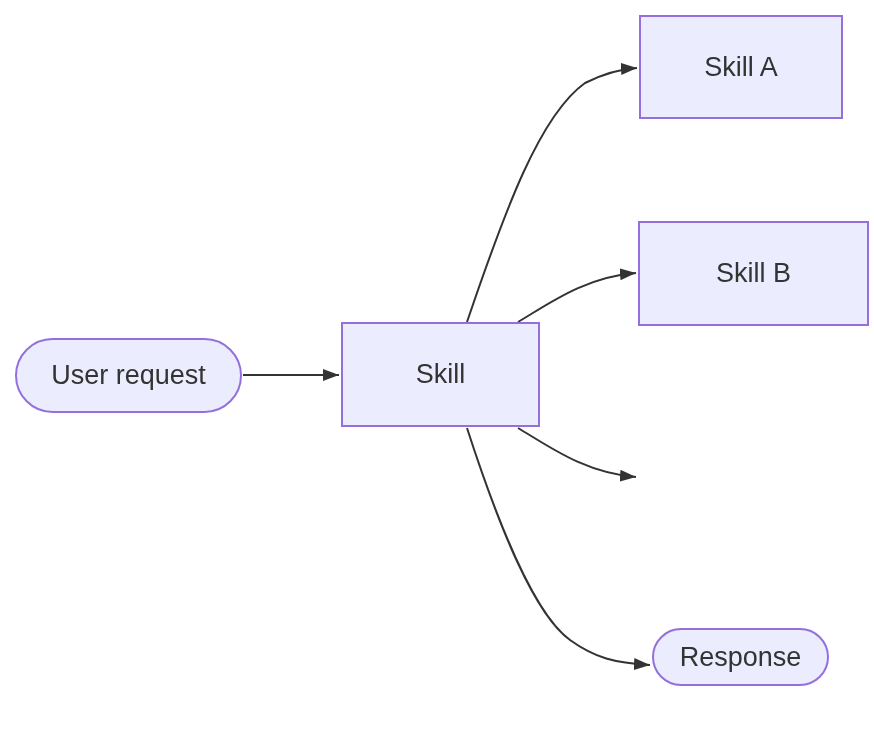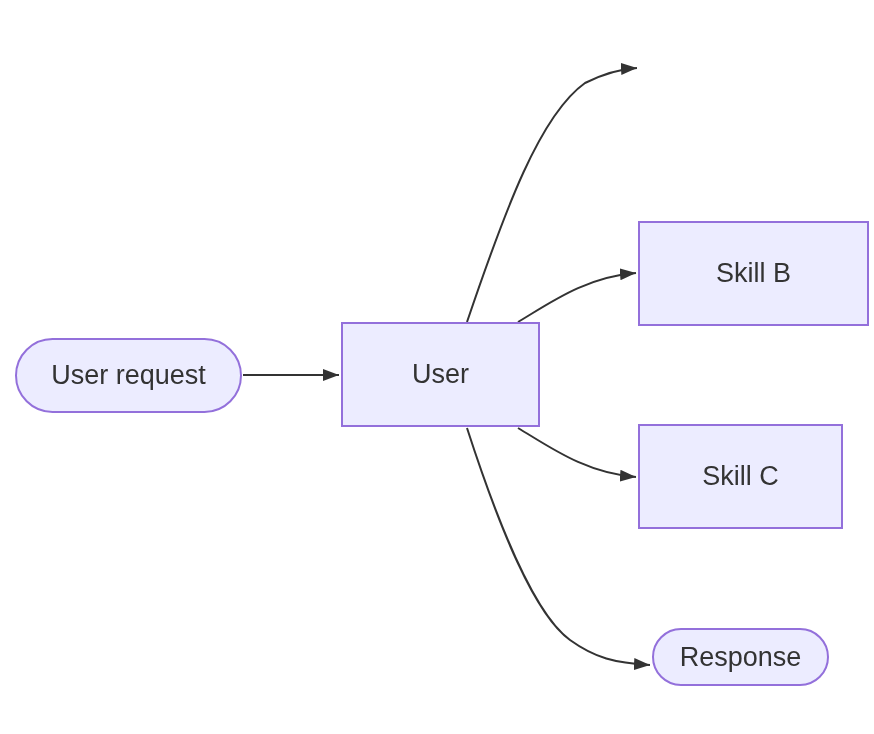--- a/index.html
+++ b/index.html
@@ -77,29 +77,29 @@
     <path class="edge" marker-end="url(#arrow)" d="M518,428 C550,447 585,473 636,477"></path>
 
     <path class="edge" marker-end="url(#arrow)" d="M467,428 C500,530 535,615 570,640 C595,658 615,663 650,665"></path>
   </svg>
 
   <div class="node stadium node-user-request">
     <span>User request</span>
   </div>
 
   <div class="node rect node-agent">
-    <span>User</span>
+    <span>Skill</span>
   </div>
 
+  <div class="node rect node-skill-a">
+    <span>Skill A</span>
+  </div>
 
   <div class="node rect node-skill-b">
     <span>Skill B</span>
   </div>
 
-  <div class="node rect node-skill-c">
-    <span>Skill C</span>
-  </div>
 
   <div class="node stadium node-response">
     <span>Response</span>
   </div>
 
 </div>
 
 </body></html>

